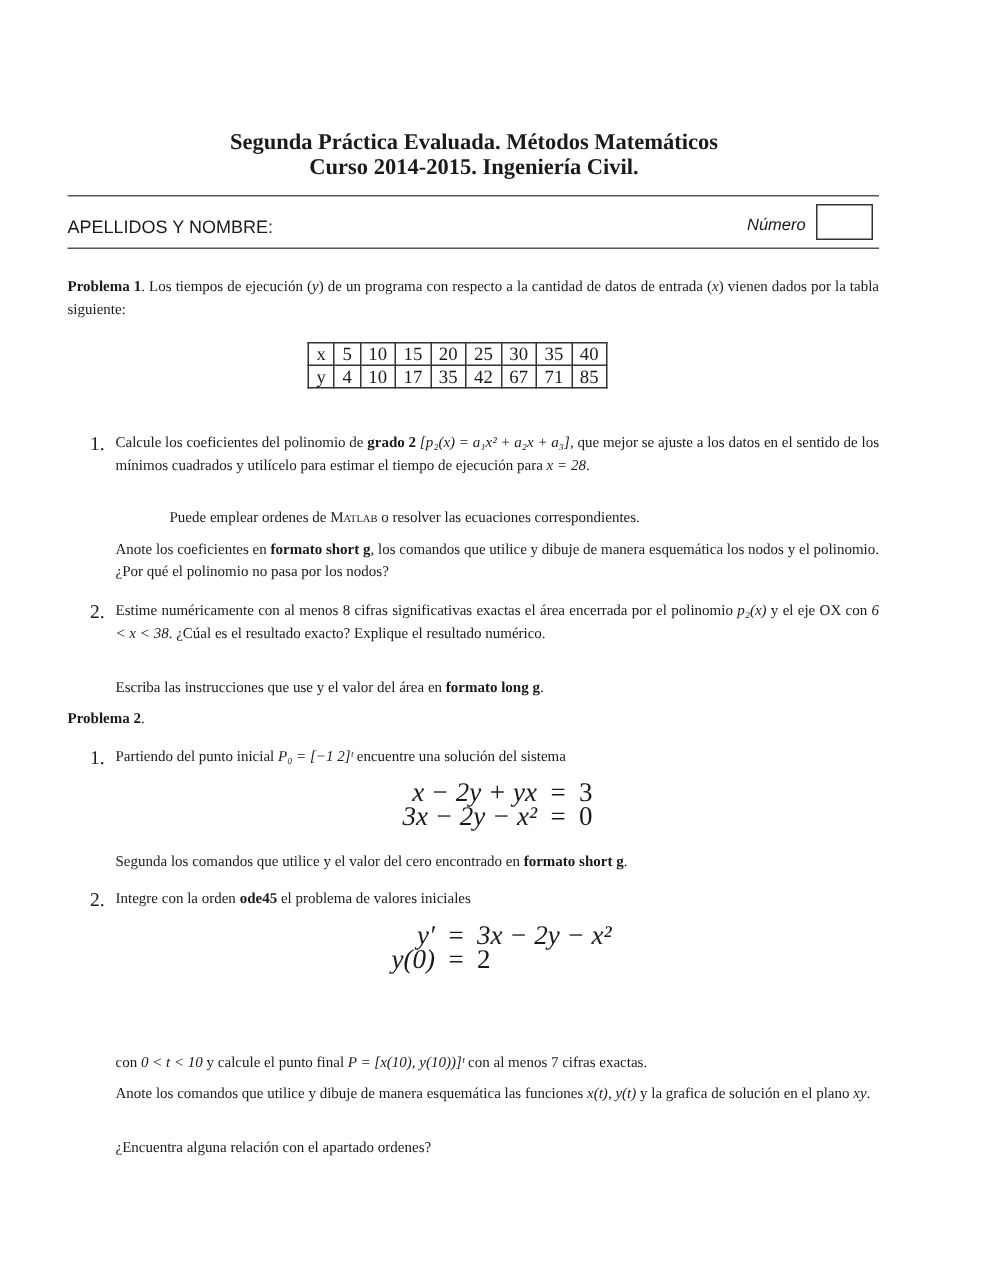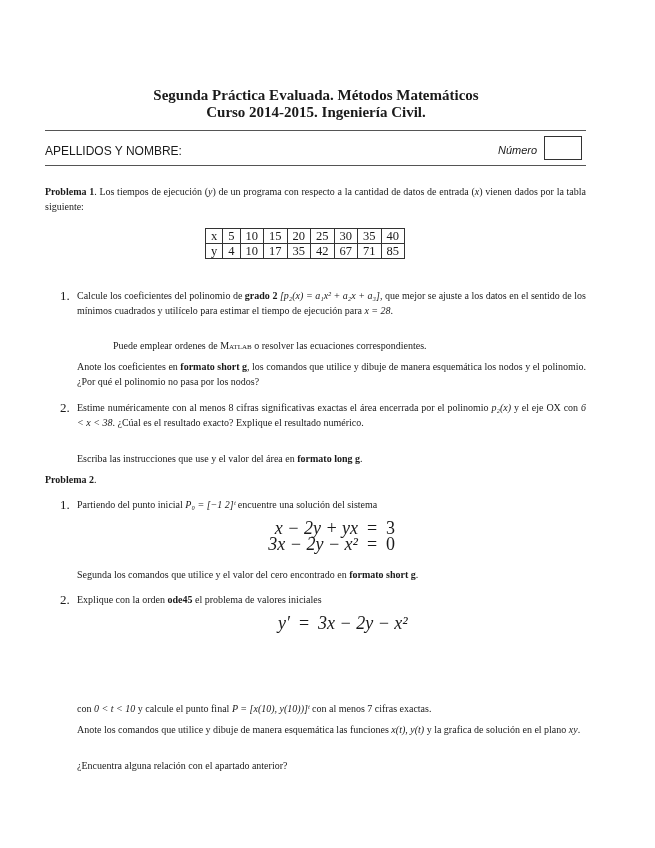--- a/index.html
+++ b/index.html
@@ -110,24 +110,25 @@
 <div class="eq" style="left:268px; top:520px;">
   <div><span class="l" style="width:90px;">x − 2y + yx</span><span class="m">=</span><span class="r">3</span></div>
   <div><span class="l" style="width:90px;">3x − 2y − x²</span><span class="m">=</span><span class="r">0</span></div>
 </div>
 <div class="p" style="left:77px; top:567px; width:509px;">
   <span>Segunda los comandos que utilice y el valor del cero encontrado en </span><span class="b">formato short g</span><span>.</span>
 </div>
 
 <div class="marker" style="top:592px;">2.</div>
 <div class="p" style="left:77px; top:592px; width:509px;">
-  <span>Explique con la orden </span><span class="b">ode45</span><span> el problema de valores iniciales</span>
+  <span>Integre con la orden </span><span class="b">ode45</span><span> el problema de valores iniciales</span>
 </div>
 <div class="eq" style="left:250px; top:615px;">
   <div><span class="l" style="width:40px;">y′</span><span class="m">=</span><span class="r i">3x − 2y − x²</span></div>
+  <div><span class="l" style="width:40px;">y(0)</span><span class="m">=</span><span class="r">2</span></div>
 </div>
 <div class="p" style="left:77px; top:701px; width:509px;">
   <span>con </span><span class="i">0 &lt; t &lt; 10</span><span> y calcule el punto final </span><span class="i">P = [x(10), y(10))]ᵗ</span><span> con al menos 7 cifras exactas.</span>
 </div>
 <div class="p" style="left:77px; top:722px; width:509px;">
   <span>Anote los comandos que utilice y dibuje de manera esquemática las funciones </span><span class="i">x(t)</span><span>, </span><span class="i">y(t)</span><span> y la grafica de solución en el plano </span><span class="i">xy</span><span>.</span>
 </div>
-<div class="p" style="left:77px; top:758px; width:509px;">¿Encuentra alguna relación con el apartado anterior?</div>
+<div class="p" style="left:77px; top:758px; width:509px;">¿Encuentra alguna relación con el apartado ordenes?</div>
 
 </body></html>

